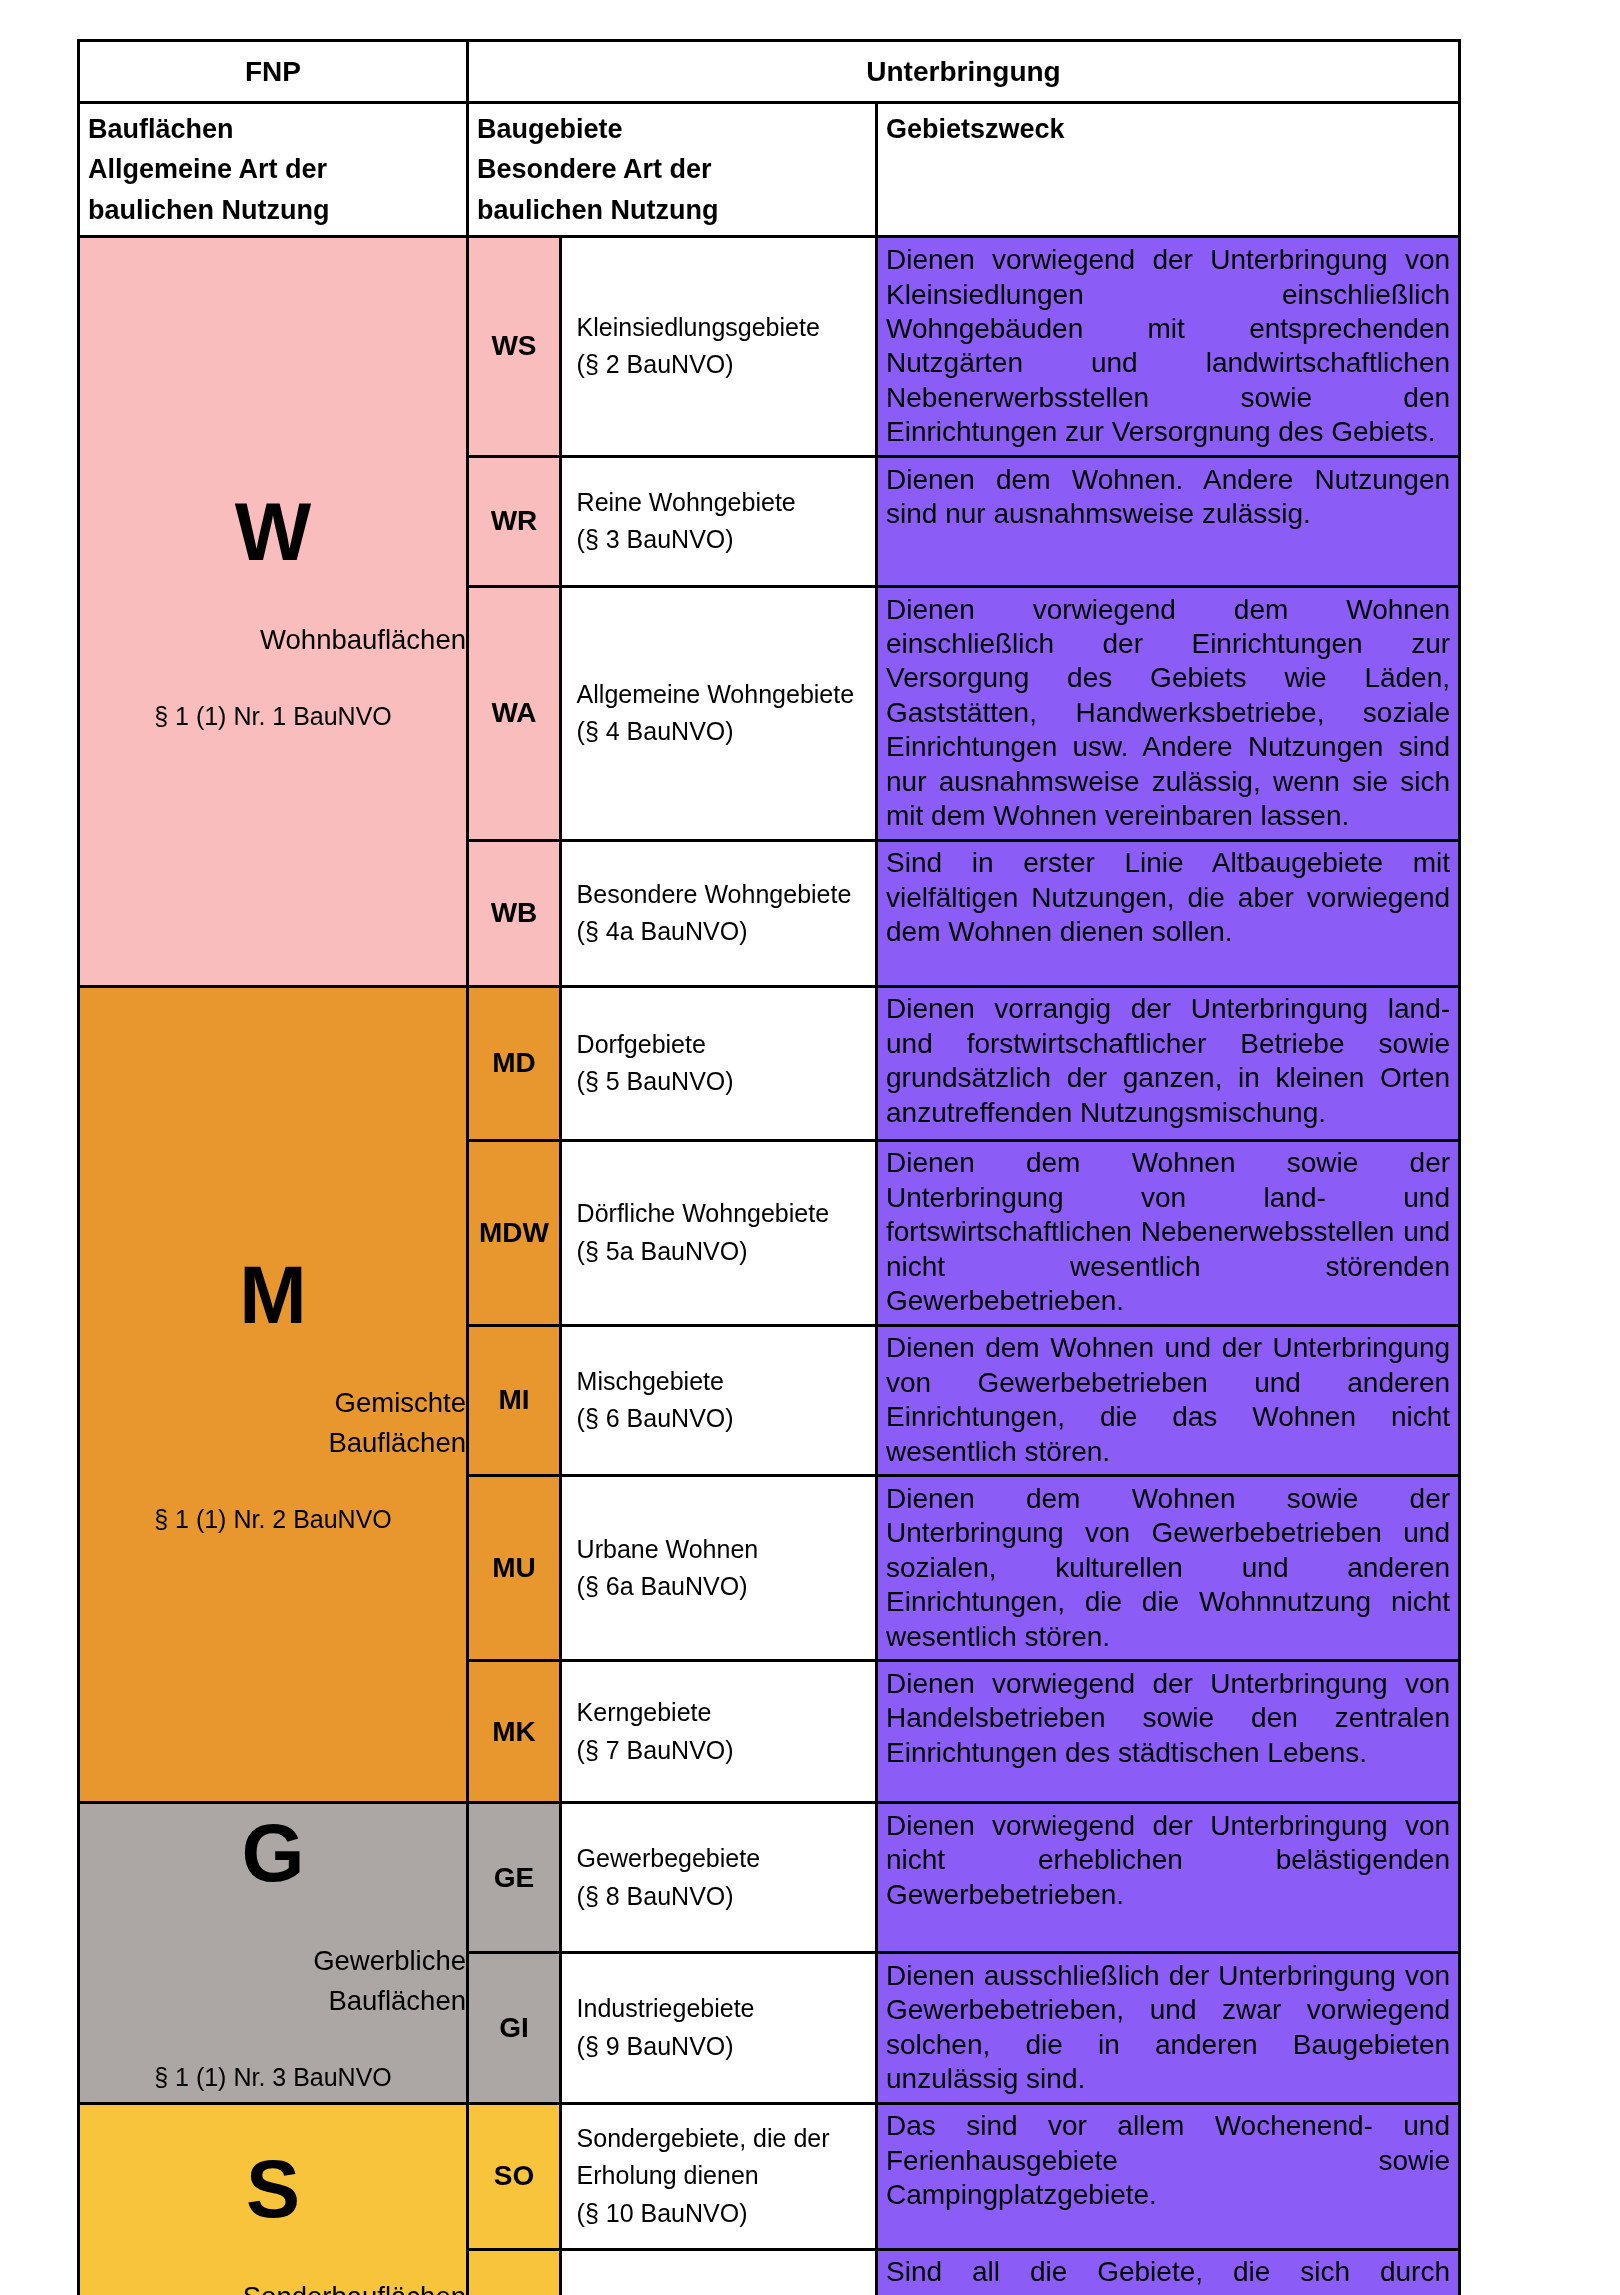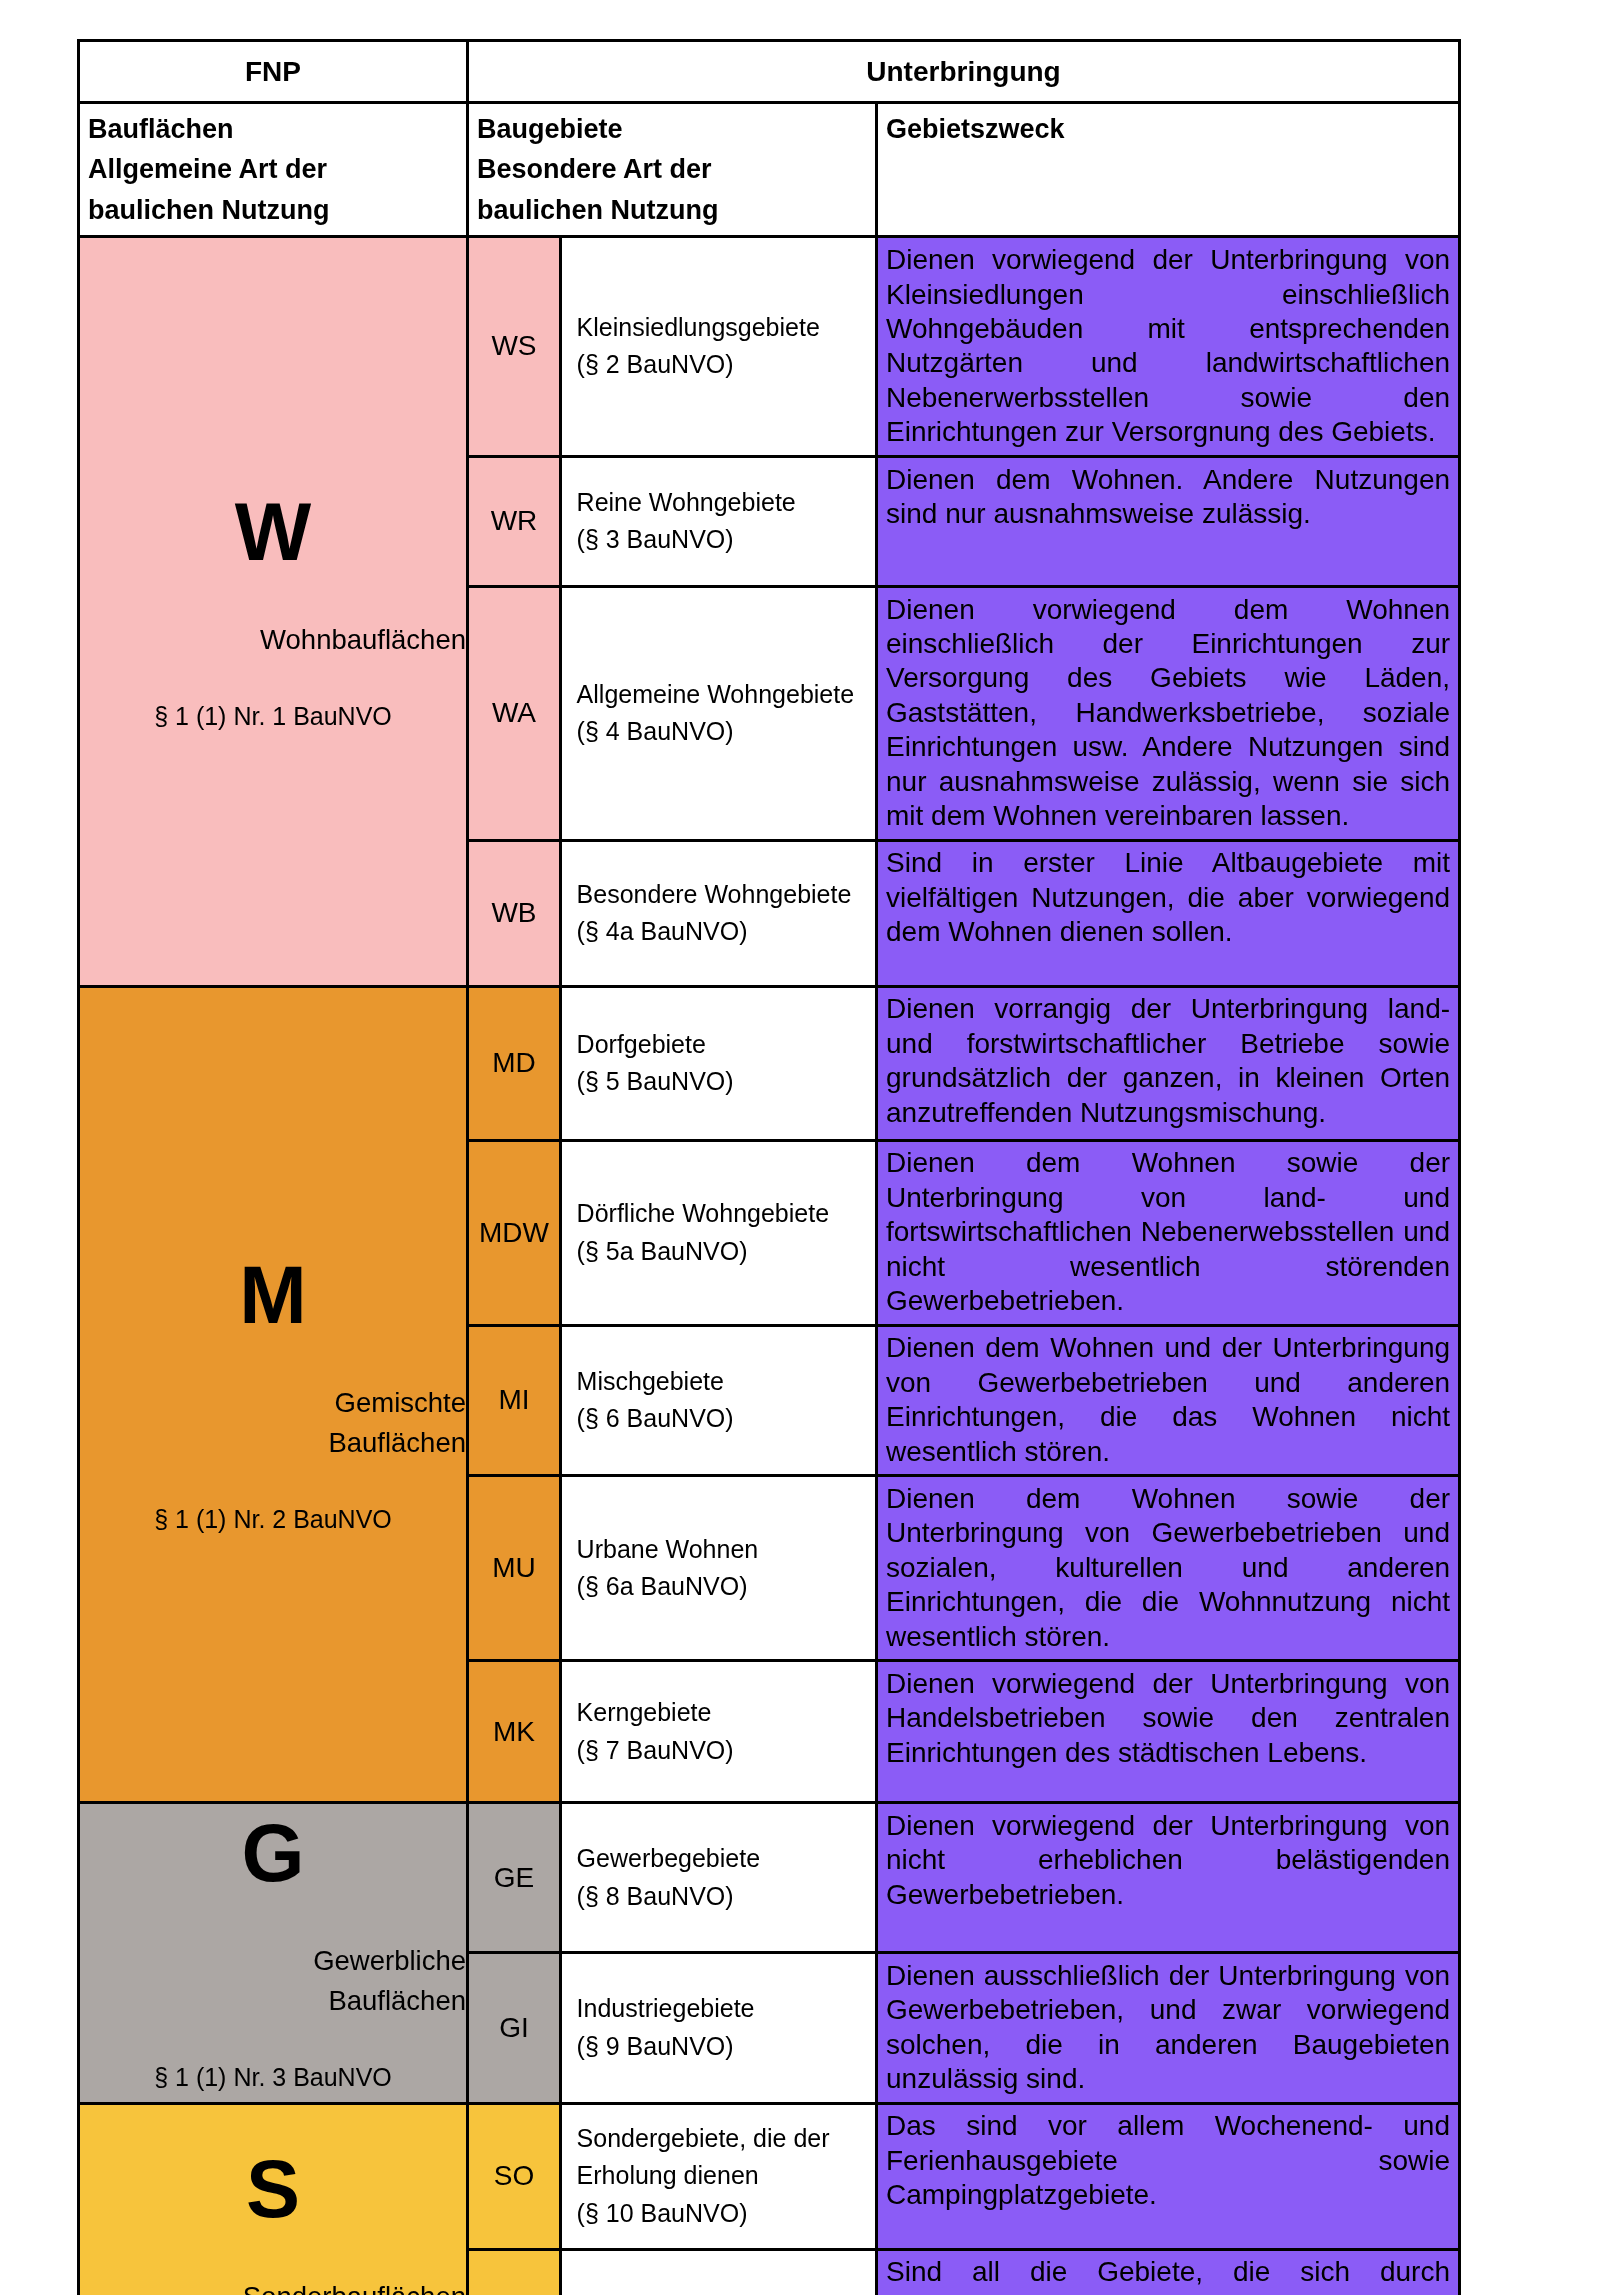--- a/index.html
+++ b/index.html
@@ -29,21 +29,21 @@
     text-align: left; vertical-align: top;
     padding: 4.9px 8px;
     white-space: pre-line;
     line-height: 1.5;
   }
   .group-cell { text-align: center; vertical-align: middle; }
   .group-letter { font-size: 81px; font-weight: bold; line-height: 1; margin-bottom: 47px; }
   .group-name  { font-size: 27.5px; white-space: pre-line; line-height: 1.45; margin-bottom: 42px; text-align: right; }
   .group-law   { font-size: 25px; }
   .code-cell {
-    font-size: 28px; font-weight: normal;
+    font-size: 28px; font-weight: bold;
     text-align: center; vertical-align: middle;
   }
   .name-cell {
     background: #fff;
     font-size: 25px; vertical-align: middle;
     line-height: 1.5; padding: 3.2px 14.6px;
   }
   .purpose-cell {
     background: #8b5cf6;
     font-size: 28px; text-align: justify; vertical-align: top;

